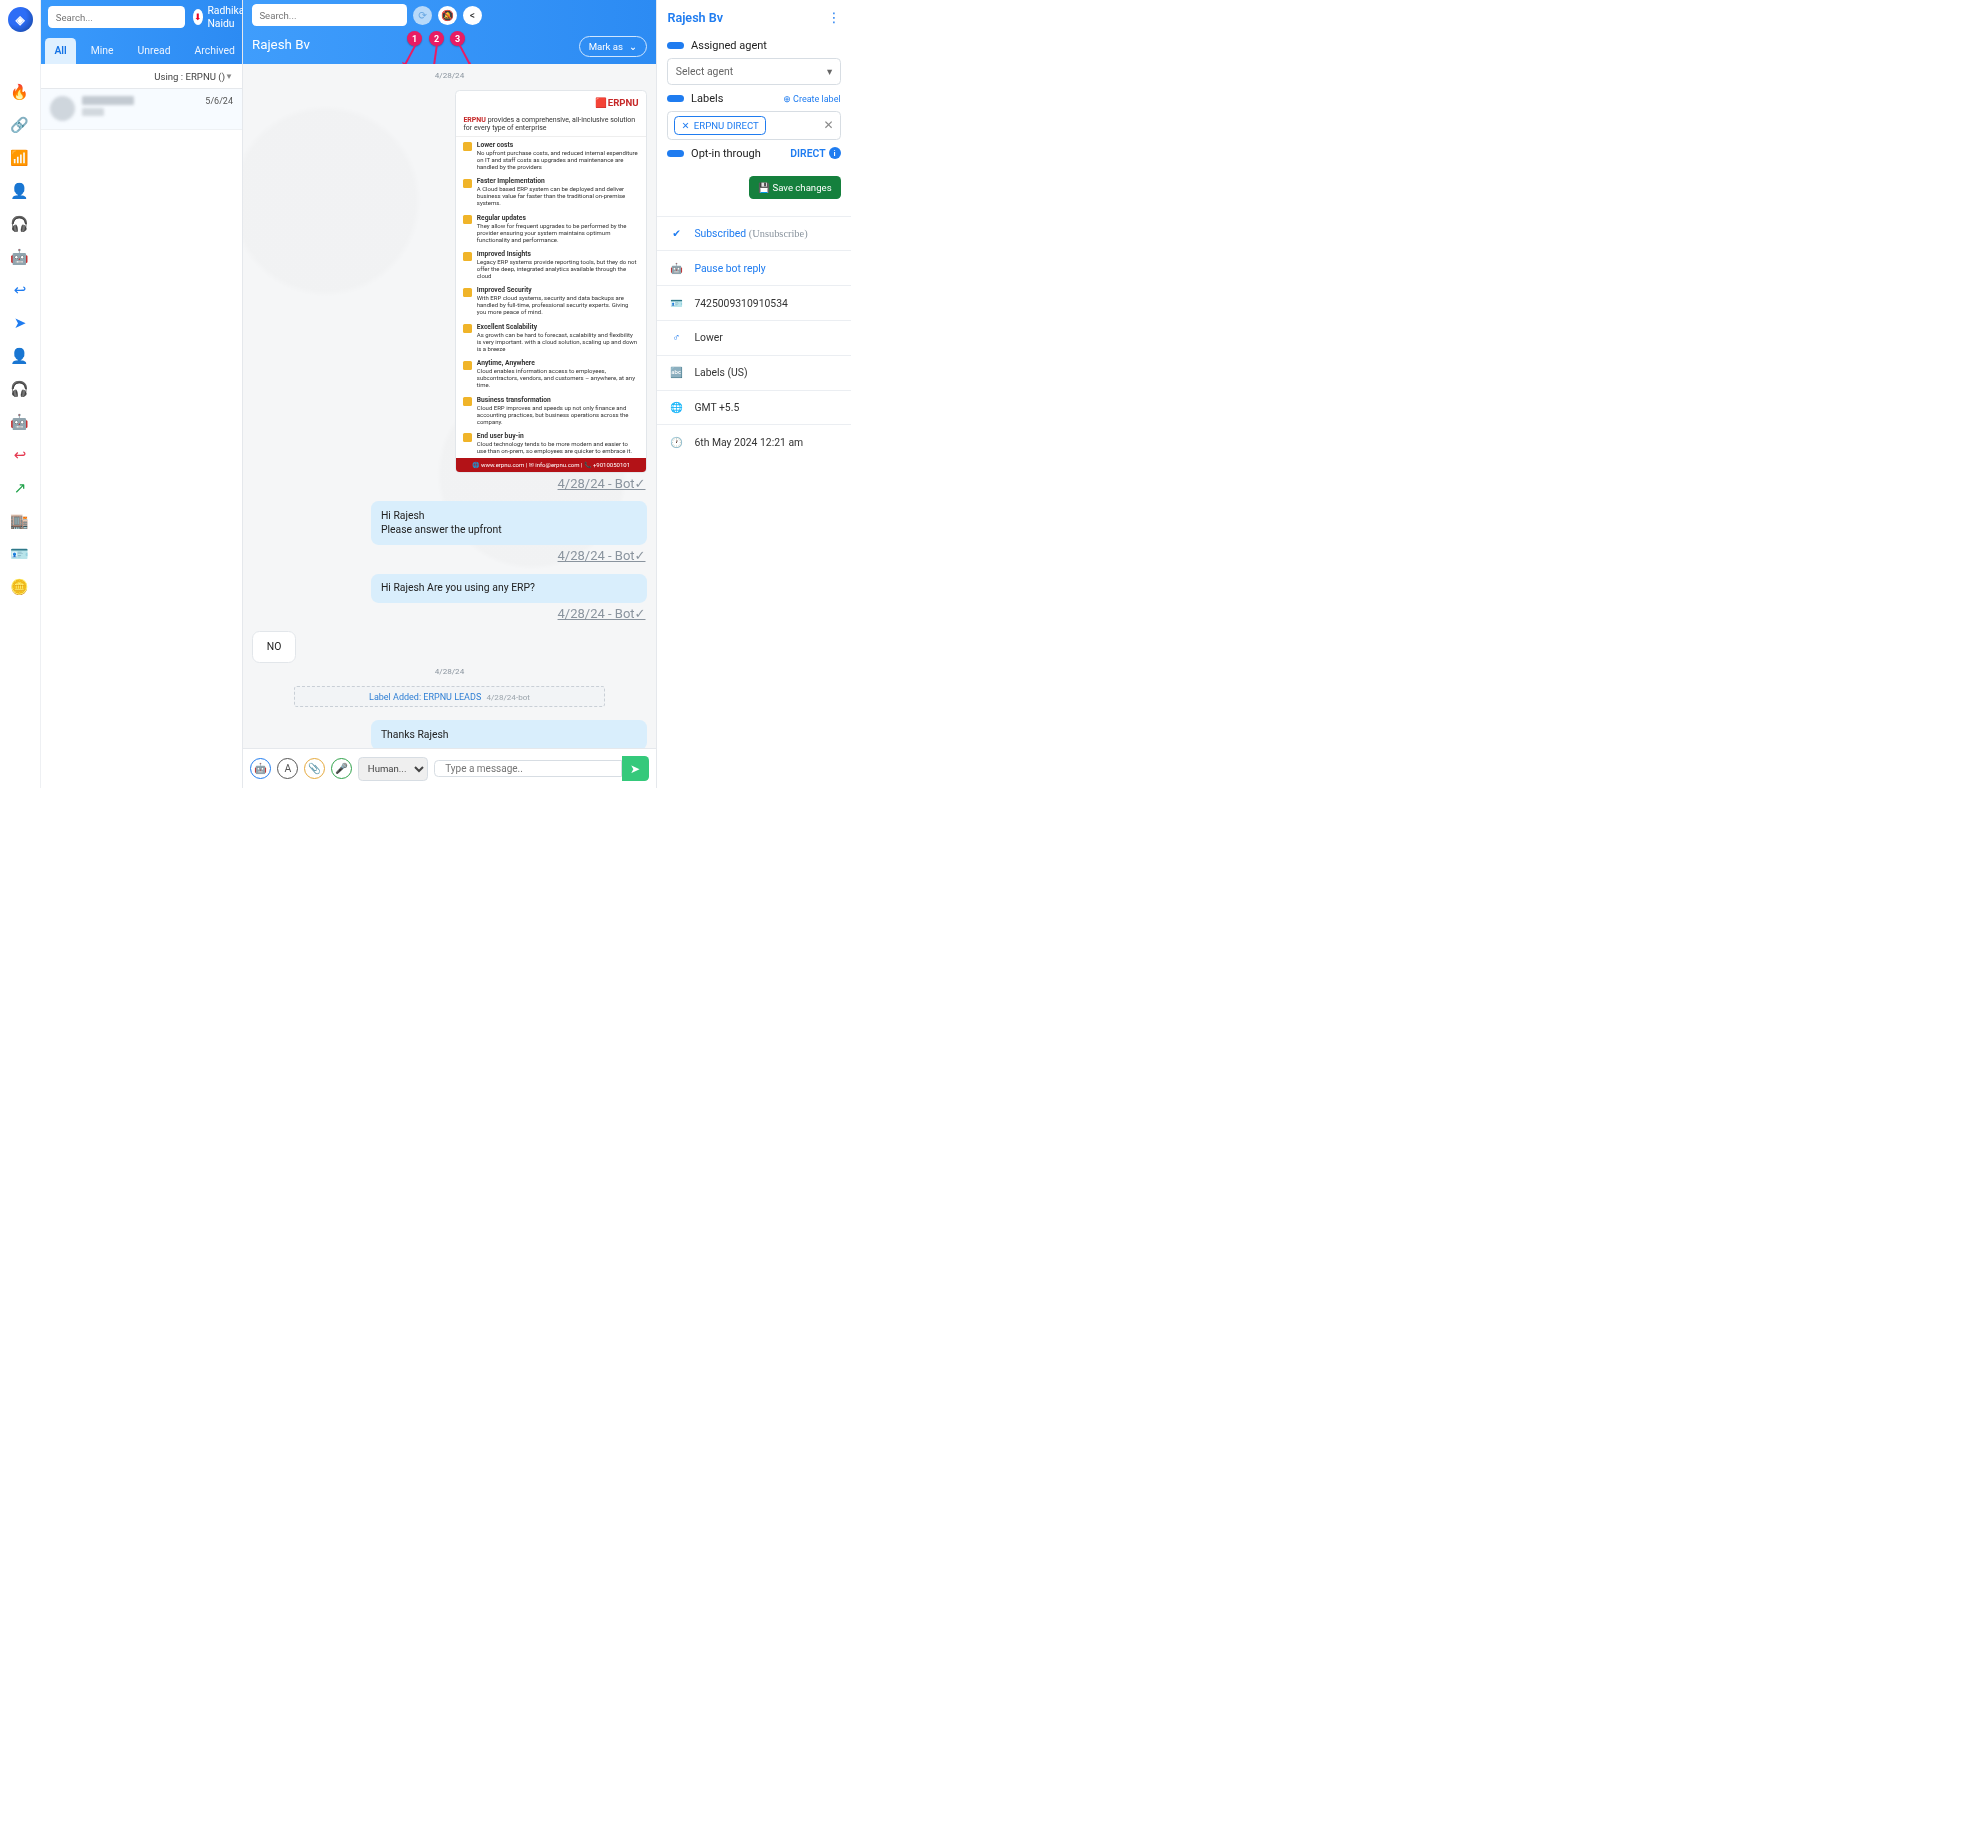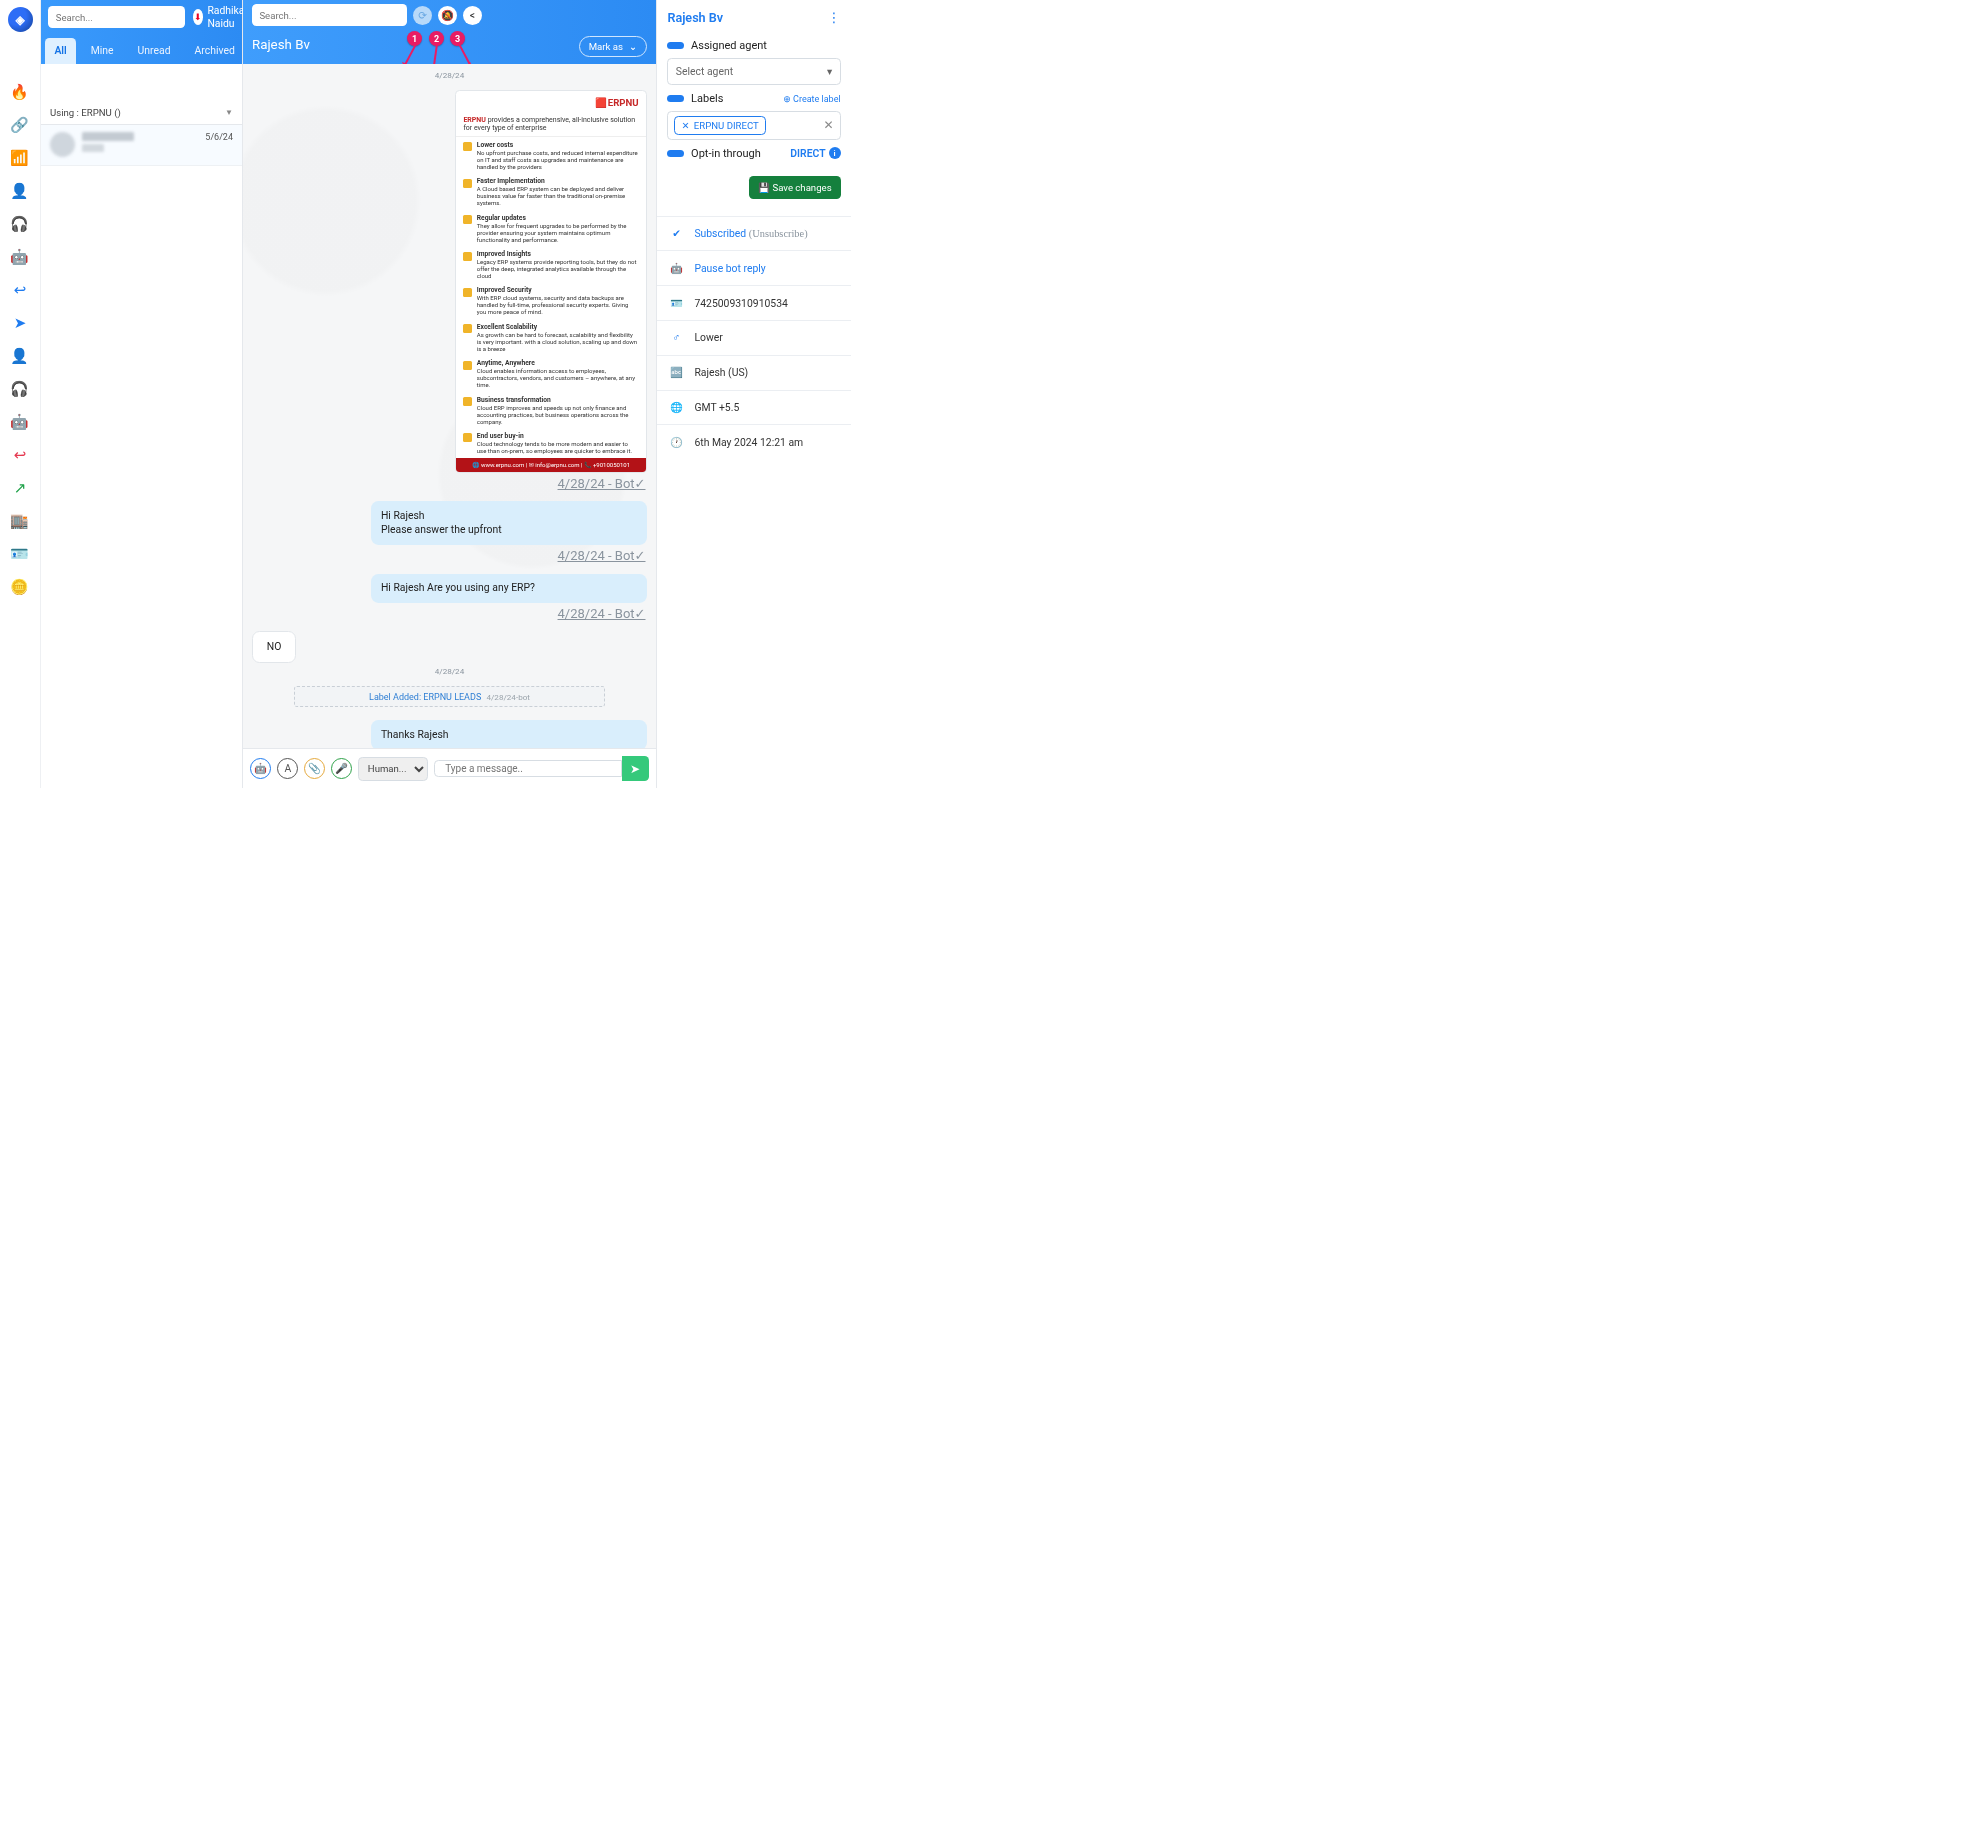--- a/index.html
+++ b/index.html
@@ -14,21 +14,21 @@
 .lp-head { height:34px; background: linear-gradient(90deg, #3a9afc, #2c8bf3); display:flex; align-items:center; padding:0 7.4px; gap:7.4px; }
 .lp-head input { flex:0 0 78px; height:22px; border-radius:4.4px; border:none; padding:0 7.4px; font-size:9.6px; }
 .lp-head .user { display:flex; align-items:center; gap:4.4px; color:#fff; font-size:10.4px; }
 .lp-head .user .avatar { width:16.3px;height:16.3px;border-radius:50%; background:#fff; display:flex;align-items:center;justify-content:center;font-size:9px;color:#e02; }
 .lp-head .chev { color:#fff; font-size:7.4px; }
 
 .tabs { height:30px; background: linear-gradient(90deg, #3a9afc, #2c8bf3); display:flex; align-items:flex-end; padding:0 4.4px; gap:6px; }
 .tabs .tab { color:#eaf3ff; font-size:10.4px; padding:6px 9px 7.4px; cursor:pointer; border-radius:4.4px 4.4px 0 0; }
 .tabs .tab.active { background:#dff0ff; color:#1473e6; font-weight:600; }
 
-.using-row { height:24px; border-bottom:0.7px solid #e5e8ec; display:flex; align-items:center; justify-content:space-between; padding:12px 9px; font-size:9.6px; color:#444;margin-top:36px; }
+.using-row { height:24px; border-bottom:0.7px solid #e5e8ec; display:flex; align-items:center; justify-content:flex-end; padding:12px 9px; font-size:9.6px; color:#444; }
 .using-row .caret { color:#888; font-size:8.1px; }
 
 .convlist { flex:1; overflow:auto; }
 .conv { display:flex; padding:7.4px 9px; gap:7.4px; background:#f7fbff; border-bottom:0.7px solid #eef1f4; cursor:pointer; }
 .conv .avimg { width:25px;height:25px;border-radius:50%; background:#cfd6dd; filter:blur(1.5px); }
 .conv .mid { flex:1; }
 .conv .name { width:52px;height:9px;background:#c3cad2;border-radius:1.5px;filter:blur(1.5px);margin-bottom:3px; }
 .conv .sub { width:22px;height:7.4px;background:#d2d8de;border-radius:1.5px;filter:blur(1.5px); }
 .conv .time { font-size:9px; color:#555; }
 
@@ -332,21 +332,21 @@
     <div class="dp-row">
       <span class="ric">🪪</span>
       <span>7425009310910534</span>
     </div>
     <div class="dp-row">
       <span class="ric">♂</span>
       <span>Lower</span>
     </div>
     <div class="dp-row">
       <span class="ric">🔤</span>
-      <span>Rajesh (US)</span>
+      <span>Labels (US)</span>
     </div>
     <div class="dp-row">
       <span class="ric">🌐</span>
       <span>GMT +5.5</span>
     </div>
     <div class="dp-row" style="border-bottom:none;">
       <span class="ric">🕐</span>
       <span>6th May 2024 12:21 am</span>
     </div>
   </div>

